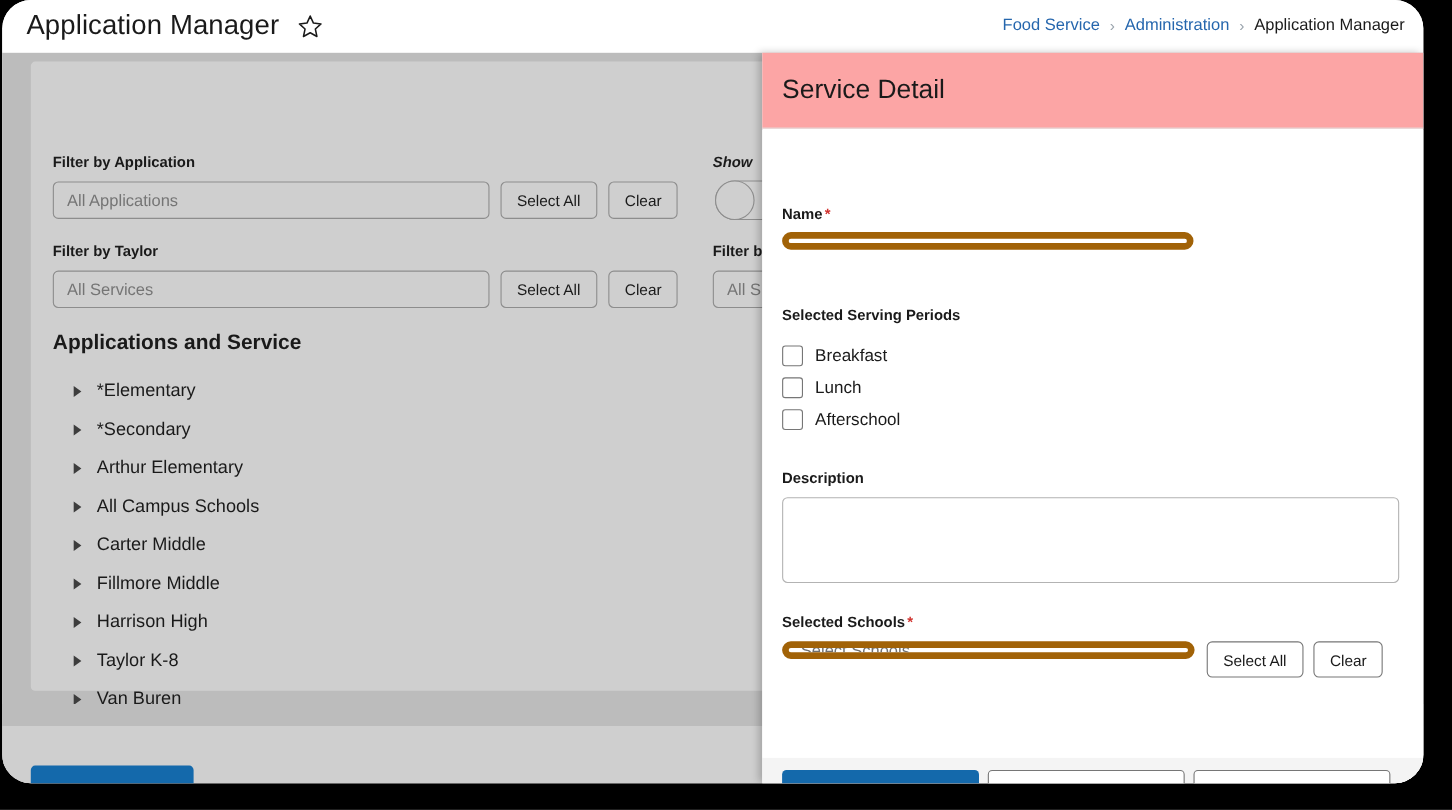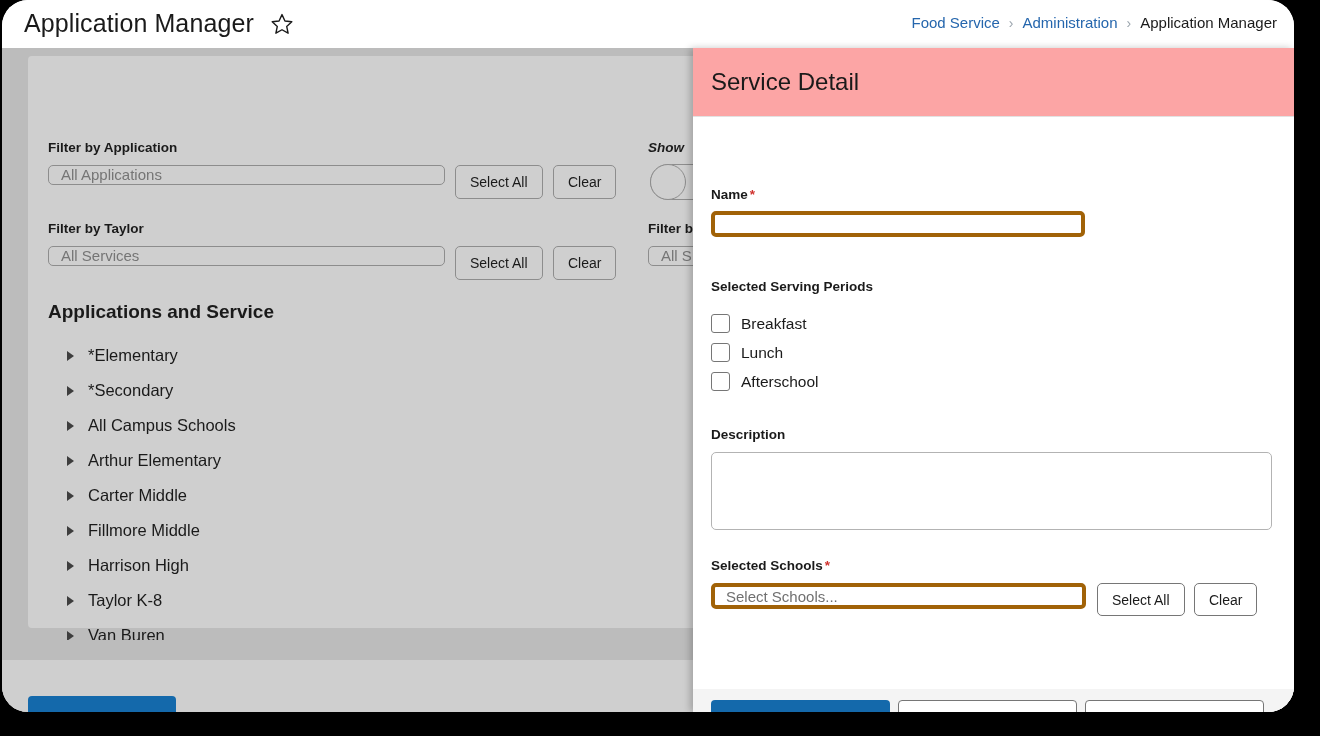--- a/index.html
+++ b/index.html
@@ -85,21 +85,21 @@
     font-size: 13.5px;
     font-weight: bold;
     color: #1a1a1a;
     white-space: nowrap;
   }
 
   .pill-input {
     background: #cfcfcf;
     border: 1px solid #8d8d8d;
     border-radius: 5px;
-    height: 20px;
+    height: 34px;
     font-size: 15px;
     color: #6e6e6e;
     padding: 0 12px;
     line-height: 32px;
     white-space: nowrap;
     overflow: hidden;
   }
 
   .gray-btn {
     background: #cfcfcf;
@@ -241,23 +241,23 @@
     position: absolute;
     left: 0; top: 70px;
     width: 601px; height: 571px;
     background: #ffffff;
   }
 
   .req-star { color: #d0322e; font-weight: bold; margin-left: 2px; }
 
   .white-input {
     background: #ffffff;
-    border: 4px solid #a16207;
-    border-radius: 5px;
-    height: 26px;
+    border: 6px solid #a16207;
+    border-radius: 16px;
+    height: 16px;
     font-size: 15px;
     color: #1a1a1a;
     padding: 0 11px;
     font-family: "Liberation Sans", sans-serif;
     outline: none;
   }
   .white-input::placeholder { color: #707070; }
 
   .white-btn {
     background: #ffffff;
@@ -416,27 +416,27 @@
       <div class="tree-row">
         <span class="tree-arrow">
             <i></i>
           </span>
         <span class="tree-label">*Secondary</span>
       </div>
       <div class="tree-row">
         <span class="tree-arrow">
             <i></i>
           </span>
+        <span class="tree-label">Arthur Elementary</span>
+      </div>
+      <div class="tree-row">
+        <span class="tree-arrow">
+            <i></i>
+          </span>
         <span class="tree-label">All Campus Schools</span>
-      </div>
-      <div class="tree-row">
-        <span class="tree-arrow">
-            <i></i>
-          </span>
-        <span class="tree-label">Arthur Elementary</span>
       </div>
       <div class="tree-row">
         <span class="tree-arrow">
             <i></i>
           </span>
         <span class="tree-label">Carter Middle</span>
       </div>
       <div class="tree-row">
         <span class="tree-arrow">
             <i></i>

